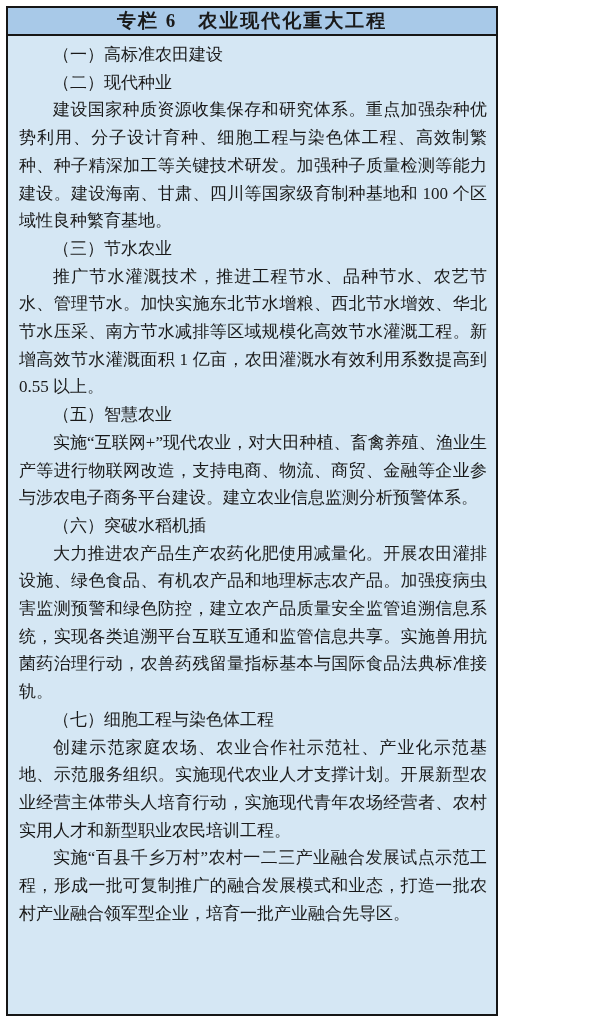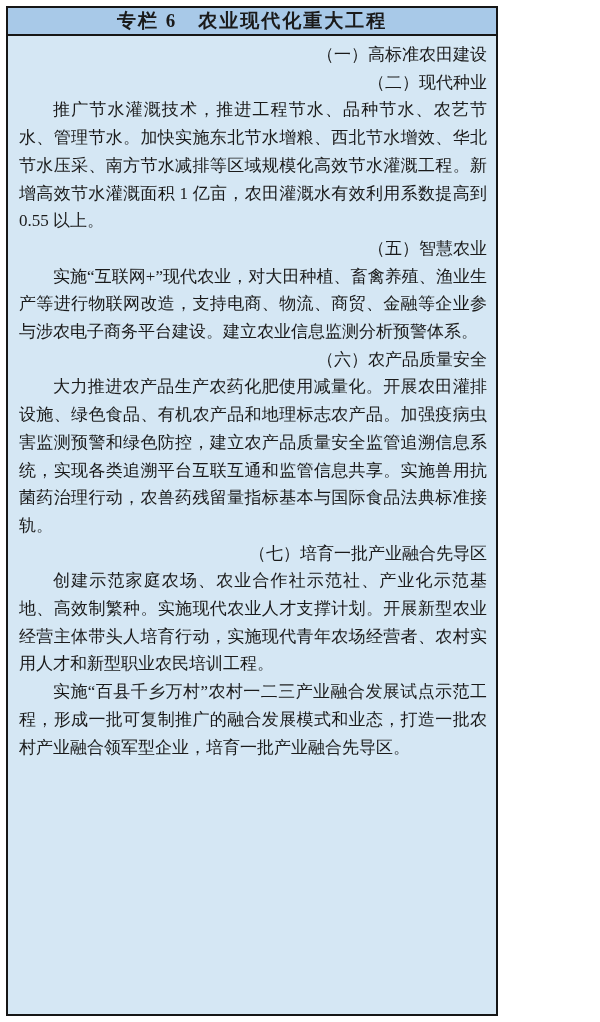--- a/index.html
+++ b/index.html
@@ -27,57 +27,59 @@
   }
   .box-body{
     box-sizing:border-box;margin-top:-2px;height:982px;
     background:var(--body-bg);
     border:2px solid var(--border);
     padding:5px 9px 0 11px;overflow:hidden;
     font-size:17px;line-height:27.7px;
     text-align:justify;text-justify:inter-ideograph;
   }
   .box-body p{margin:0;text-indent:2em;}
-  .section-heading{text-align:right;}
+  .section-heading{text-align:left;}
 </style>
 </head>
 <body>
 
 <div class="page">
   <div class="box-header">
     <span class="box-title">专栏 6　农业现代化重大工程</span>
   </div>
   <div class="box-body">
   <section>
     <p class="section-heading">（一）高标准农田建设</p>
   </section>
 
   <section>
     <p class="section-heading">（二）现代种业</p>
+    <p class="section-paragraph">建设国家种质资源收集保存和研究体系。重点加强杂种优势利用、分子设计育种、细胞工程与染色体工程、高效制繁种、种子精深加工等关键技术研发。加强种子质量检测等能力建设。建设海南、甘肃、四川等国家级育制种基地和 100 个区域性良种繁育基地。</p>
   </section>
 
   <section>
+    <p class="section-heading">（三）节水农业</p>
     <p class="section-paragraph">推广节水灌溉技术，推进工程节水、品种节水、农艺节水、管理节水。加快实施东北节水增粮、西北节水增效、华北节水压采、南方节水减排等区域规模化高效节水灌溉工程。新增高效节水灌溉面积 1 亿亩，农田灌溉水有效利用系数提高到 0.55 以上。</p>
   </section>
 
   <section>
   </section>
 
   <section>
     <p class="section-heading">（五）智慧农业</p>
     <p class="section-paragraph">实施“互联网+”现代农业，对大田种植、畜禽养殖、渔业生产等进行物联网改造，支持电商、物流、商贸、金融等企业参与涉农电子商务平台建设。建立农业信息监测分析预警体系。</p>
   </section>
 
   <section>
-    <p class="section-heading">（六）农产品质量安全</p>
+    <p class="section-heading">（六）突破水稻机插</p>
     <p class="section-paragraph">大力推进农产品生产农药化肥使用减量化。开展农田灌排设施、绿色食品、有机农产品和地理标志农产品。加强疫病虫害监测预警和绿色防控，建立农产品质量安全监管追溯信息系统，实现各类追溯平台互联互通和监管信息共享。实施兽用抗菌药治理行动，农兽药残留量指标基本与国际食品法典标准接轨。</p>
   </section>
 
   <section>
-    <p class="section-heading">（七）培育一批产业融合先导区</p>
-    <p class="section-paragraph">创建示范家庭农场、农业合作社示范社、产业化示范基地、高效制繁种。实施现代农业人才支撑计划。开展新型农业经营主体带头人培育行动，实施现代青年农场经营者、农村实用人才和新型职业农民培训工程。</p>
+    <p class="section-heading">（七）细胞工程与染色体工程</p>
+    <p class="section-paragraph">创建示范家庭农场、农业合作社示范社、产业化示范基地、示范服务组织。实施现代农业人才支撑计划。开展新型农业经营主体带头人培育行动，实施现代青年农场经营者、农村实用人才和新型职业农民培训工程。</p>
   </section>
 
   <section>
     <p class="section-paragraph">实施“百县千乡万村”农村一二三产业融合发展试点示范工程，形成一批可复制推广的融合发展模式和业态，打造一批农村产业融合领军型企业，培育一批产业融合先导区。</p>
   </section>
 </div>
 </div>
 
 </body></html>

